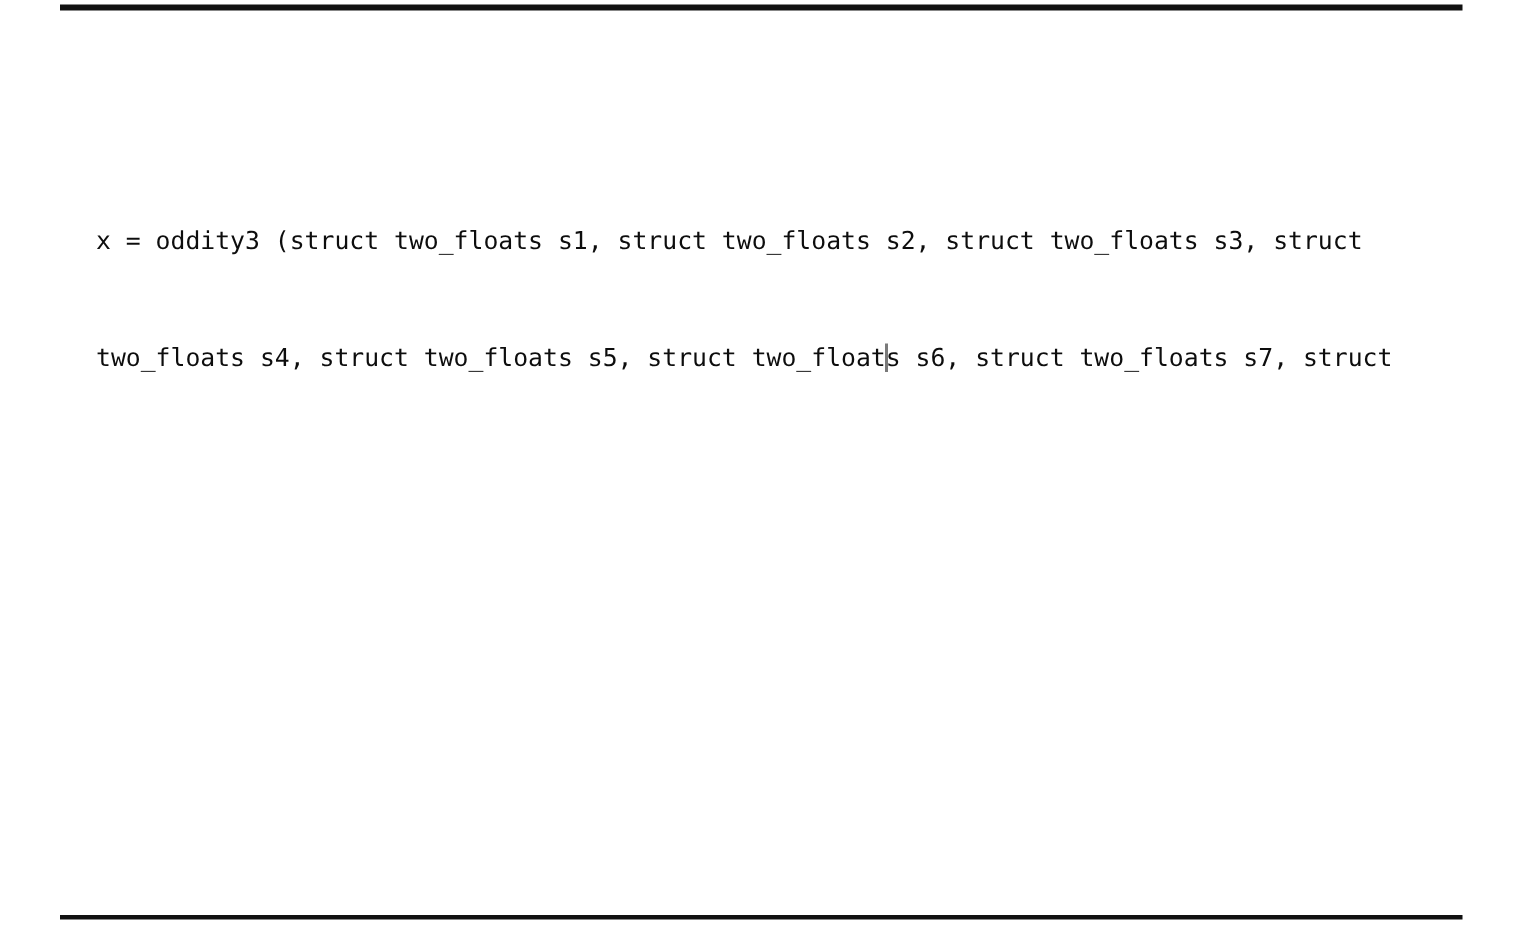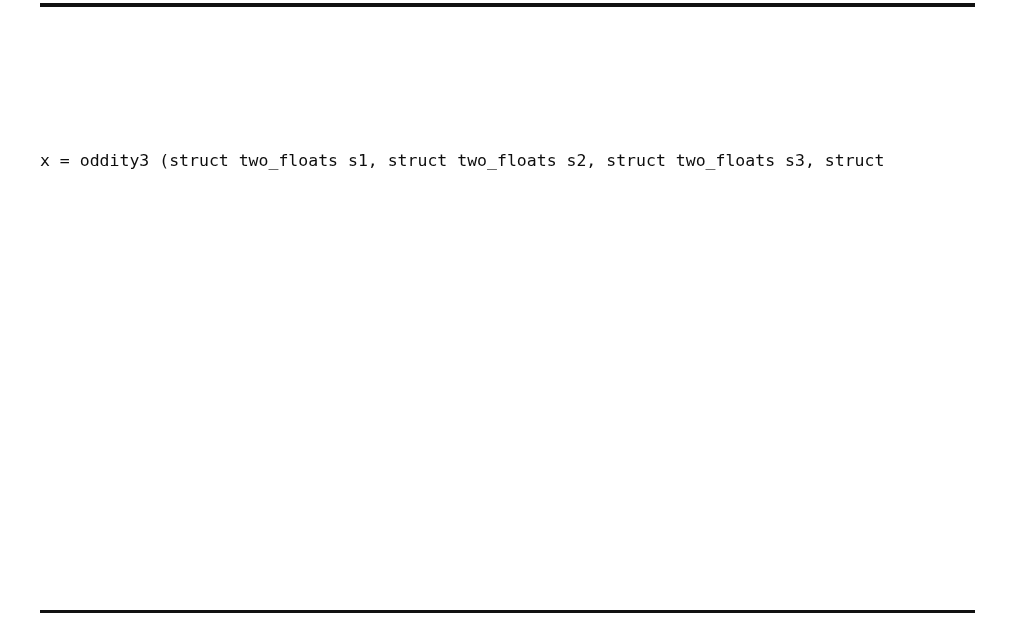--- a/index.html
+++ b/index.html
@@ -45,20 +45,21 @@
     white-space: pre;
   }
   .signature {
     position: relative;
     white-space: pre-wrap;
     word-break: normal;
   }
   .sig-line {
     white-space: pre;
     position: relative;
+    margin-left: 24px;
   }
   .caret {
     display: inline-block;
     width: 2px;
     height: 19px;
     background: #7a7a7a;
     vertical-align: -4px;
     margin: 0 -1px;
   }
   .gap {
@@ -72,20 +73,21 @@
 <body>
 
 <div class="page">
 
   <div class="rule rule-top"></div>
 
   <div class="content">
 
     <div class="signature">
       <div class="sig-line">x = oddity3 (struct two_floats s1, struct two_floats s2, struct two_floats s3, struct</div>
+      <div class="sig-line"><span>two_floats s4, struct two_floats s5, struct two_float</span><span class="caret"></span><span>s s6, struct two_floats s7, struct</span></div>
     </div>
 
     <div class="gap"></div>
 
     <div class="table">
 
       
 
       
 

